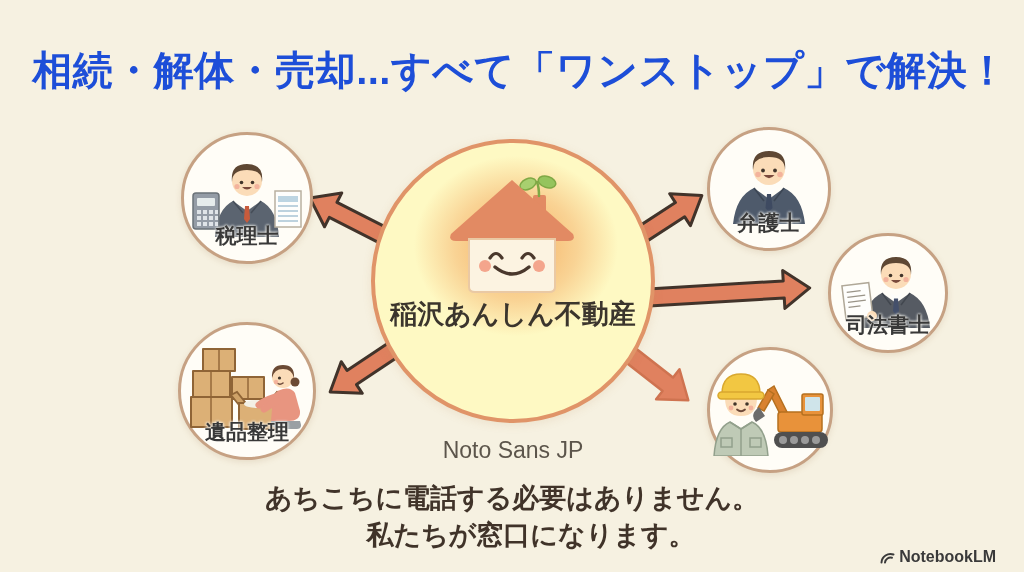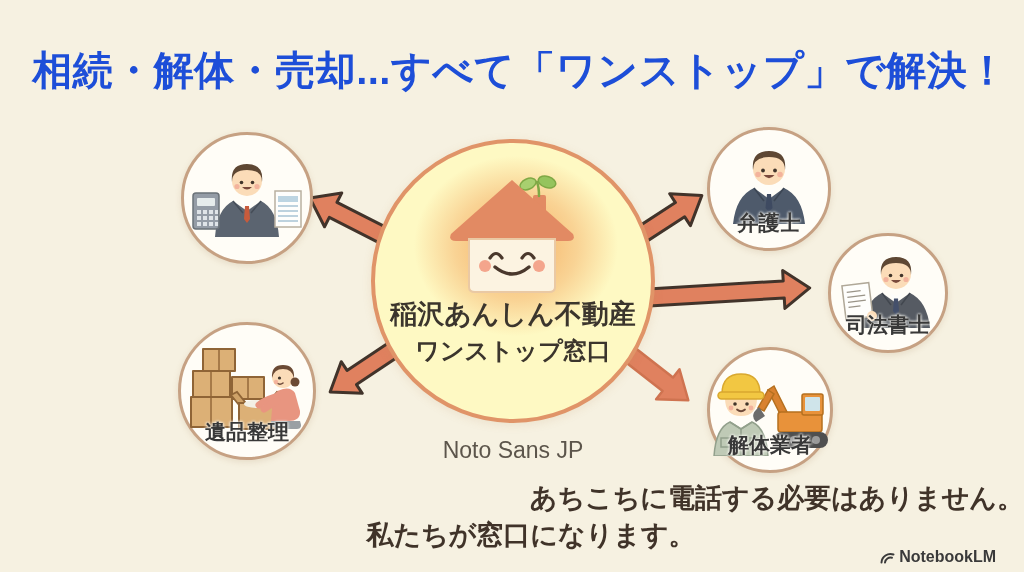--- a/index.html
+++ b/index.html
@@ -51,21 +51,21 @@
     font-size:21px;font-weight:800;color:#383838;
     text-shadow:0 0 3px #fffdf7,0 0 3px #fffdf7;
   }
   .node-illustration{left:50%;transform:translateX(-50%);}
   
   .caption-font{
     left:371px;top:437px;width:284px;text-align:center;
     font-size:23px;color:#5c554b;
   }
   .footer-line1{
-    left:0;top:483px;width:1024px;text-align:right;
+    left:0;top:483px;width:1024px;text-align:center;
     font-size:27px;font-weight:800;color:#403329;line-height:30px;
   }
   .footer-line2{
     left:0;top:520px;width:1024px;text-align:center;
     font-size:27px;font-weight:800;color:#403329;line-height:30px;margin-left:19px;
   }
   .watermark{
     right:28px;top:548px;display:flex;align-items:center;gap:4px;
     font-size:16px;font-weight:600;color:#3a3a3a;
   }
@@ -101,21 +101,20 @@
     <path d="M28,64 L114,64 L114,112 Q114,117 108,117 L34,117 Q28,117 28,112 Z" fill="#fcf3e1" stroke="#eac9a4" stroke-width="2"></path>
     <g stroke="#4a382c" fill="none" stroke-linecap="round">
       <path d="M49,83 q6,-9 12,0" stroke-width="3.2"></path>
       <path d="M81,83 q6,-9 12,0" stroke-width="3.2"></path>
       <path d="M54,92 Q71,106 88,92" stroke-width="3.4"></path>
     </g>
     <circle cx="44" cy="91" r="6" fill="#f4a58c"></circle>
     <circle cx="98" cy="91" r="6" fill="#f4a58c"></circle>
   </svg>
   <div class="abs center-line1">稲沢あんしん不動産</div>
-  <div class="abs center-line2">ワンストップ窓口</div>
 </div>
 
 <div class="abs node node-tax">
   <svg class="abs node-illustration" style="top:16px" width="112" height="86" viewBox="0 0 112 86">
     <g transform="translate(6,2)">
       <circle cx="50" cy="28" r="15" fill="#fbdcb8"></circle>
       <path d="M35,29 Q33,11 50,11 Q67,11 65,29 Q65,17 50,17 Q35,17 35,29 Z" fill="#5e4733"></path>
       <circle cx="44.5" cy="29.5" r="1.8" fill="#40342a"></circle>
         <circle cx="55.5" cy="29.5" r="1.8" fill="#40342a"></circle>
       <path d="M45,34 Q50,39 55,34 Z" fill="#7a4a3c"></path>
@@ -145,20 +144,21 @@
       </g>
     </g>
     <g>
       <rect x="84" y="40" width="26" height="36" fill="#fefefc" stroke="#b9b0a0" stroke-width="1.5"></rect>
       <rect x="87" y="45" width="20" height="6" fill="#bdd5e2"></rect>
       <g stroke="#a8c4d4" stroke-width="1.4">
         <path d="M87,55 H107 M87,60 H107 M87,65 H107 M87,70 H107"></path>
       </g>
     </g>
   </svg>
+  <div class="abs node-label">税理士</div>
 </div>
 
 <div class="abs node node-lawyer">
   <svg class="abs node-illustration" style="top:12px" width="100" height="82" viewBox="0 0 100 82">
     <circle cx="50" cy="27" r="16" fill="#fbdcb8"></circle>
     <path d="M34,28 Q32,9 50,9 Q68,9 66,28 Q66,15 50,15 Q34,15 34,28 Z" fill="#5e4733"></path>
     <circle cx="44" cy="28.5" r="1.9" fill="#40342a"></circle>
       <circle cx="56" cy="28.5" r="1.9" fill="#40342a"></circle>
     <path d="M44.5,33 Q50,39.5 55.5,33 Z" fill="#7a4a3c"></path>
     <circle cx="39" cy="32.5" r="2.8" fill="#f3b39c"></circle>
@@ -255,21 +255,20 @@
         <circle cx="37" cy="40" r="1.8" fill="#40342a"></circle>
       <path d="M27,45.5 q4,3.5 8,0" stroke="#6d4a3a" stroke-width="1.8" fill="none" stroke-linecap="round"></path>
       <circle cx="21" cy="44" r="2.4" fill="#f3b39c"></circle>
         <circle cx="41" cy="44" r="2.4" fill="#f3b39c"></circle>
       <path d="M4,92 Q6,64 20,58 L31,65 L42,58 Q56,64 58,92 Z" fill="#bfcab6" stroke="#92a08c" stroke-width="1.5"></path>
       <path d="M20,58 L31,65 L42,58 M31,65 V92" stroke="#92a08c" stroke-width="1.5" fill="none"></path>
       <rect x="11" y="74" width="11" height="9" fill="none" stroke="#92a08c" stroke-width="1.5"></rect>
       <rect x="40" y="74" width="11" height="9" fill="none" stroke="#92a08c" stroke-width="1.5"></rect>
     </g>
   </svg>
-  <div class="abs node-label">解体業者</div>
 </div>
 
 <div class="abs caption-font">Noto Sans JP</div>
 <div class="abs footer-line1">あちこちに電話する必要はありません。</div>
 <div class="abs footer-line2">私たちが窓口になります。</div>
 
 <div class="abs watermark">
   <svg width="15" height="13" viewBox="0 0 15 13">
     <path d="M1.5,11.5 A9,9 0 0 1 13.5,3.5" stroke="#3a3a3a" stroke-width="2" fill="none" stroke-linecap="round"></path>
     <path d="M5,11.5 A5.5,5.5 0 0 1 12,6.8" stroke="#3a3a3a" stroke-width="2" fill="none" stroke-linecap="round"></path>

